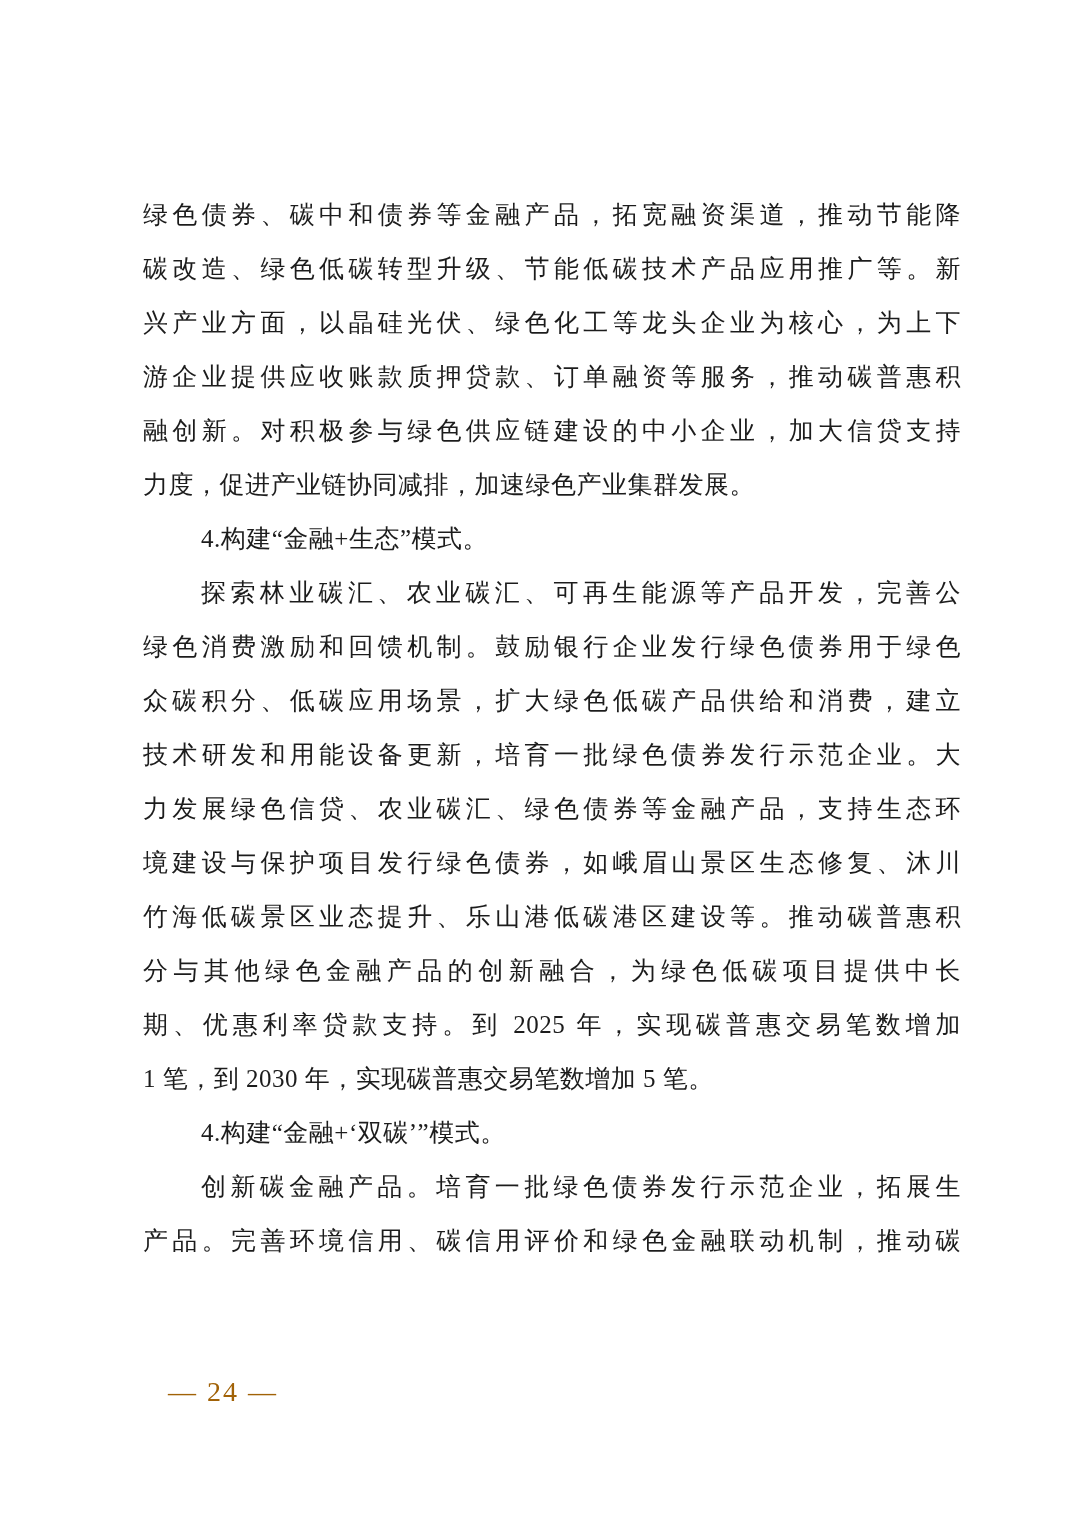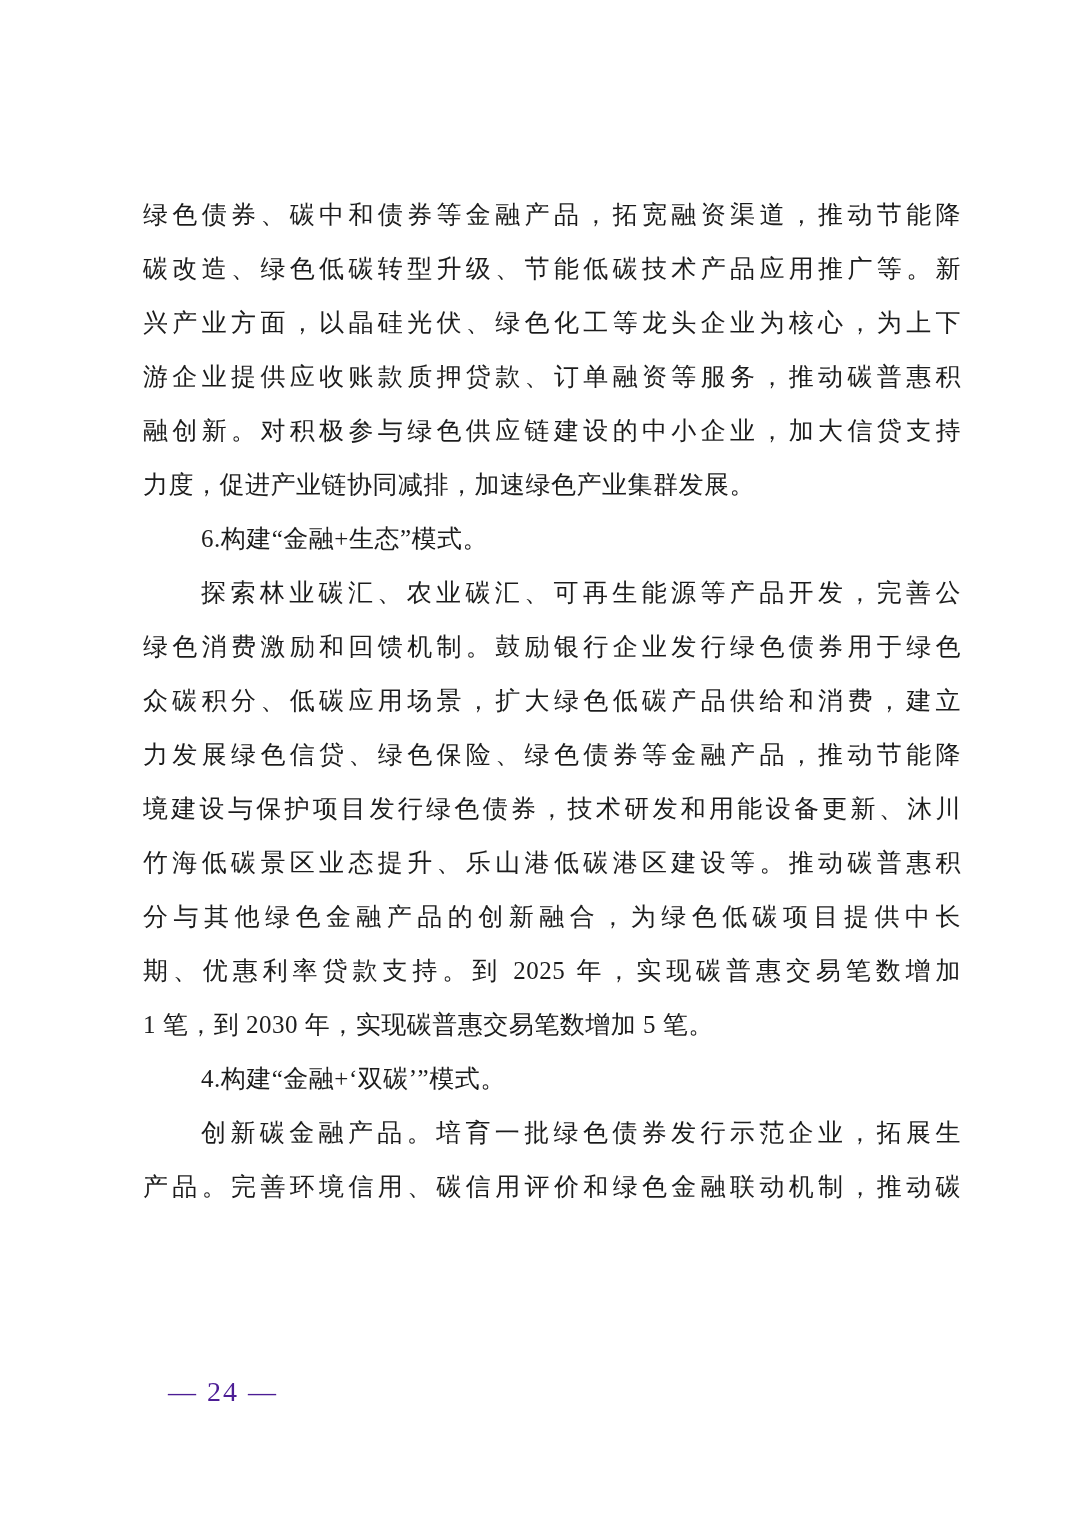--- a/index.html
+++ b/index.html
@@ -37,41 +37,42 @@
   }
   .line.indent {
     text-indent: 58px;
   }
   .footer {
     position: absolute;
     left: 168px;
     top: 1376px;
     font-size: 28px;
     line-height: 32px;
-    color: #4c1d95;
+    color: #a16207;
     letter-spacing: 2px;
   }
 </style>
 </head>
 <body>
 
 <div class="page">
   <div class="textblock">
     <div class="line justify">绿色债券、碳中和债券等金融产品，拓宽融资渠道，推动节能降</div>
     <div class="line justify">碳改造、绿色低碳转型升级、节能低碳技术产品应用推广等。新</div>
     <div class="line justify">兴产业方面，以晶硅光伏、绿色化工等龙头企业为核心，为上下</div>
     <div class="line justify">游企业提供应收账款质押贷款、订单融资等服务，推动碳普惠积</div>
     <div class="line justify">融创新。对积极参与绿色供应链建设的中小企业，加大信贷支持</div>
     <div class="line">力度，促进产业链协同减排，加速绿色产业集群发展。</div>
-    <div class="line indent">6.构建“金融+生态”模式。</div>
+    <div class="line indent">4.构建“金融+生态”模式。</div>
     <div class="line indent justify">探索林业碳汇、农业碳汇、可再生能源等产品开发，完善公</div>
     <div class="line justify">绿色消费激励和回馈机制。鼓励银行企业发行绿色债券用于绿色</div>
     <div class="line justify">众碳积分、低碳应用场景，扩大绿色低碳产品供给和消费，建立</div>
-    <div class="line justify">力发展绿色信贷、绿色保险、绿色债券等金融产品，推动节能降</div>
-    <div class="line justify">境建设与保护项目发行绿色债券，技术研发和用能设备更新、沐川</div>
+    <div class="line justify">技术研发和用能设备更新，培育一批绿色债券发行示范企业。大</div>
+    <div class="line justify">力发展绿色信贷、农业碳汇、绿色债券等金融产品，支持生态环</div>
+    <div class="line justify">境建设与保护项目发行绿色债券，如峨眉山景区生态修复、沐川</div>
     <div class="line justify">竹海低碳景区业态提升、乐山港低碳港区建设等。推动碳普惠积</div>
     <div class="line justify">分与其他绿色金融产品的创新融合，为绿色低碳项目提供中长</div>
     <div class="line justify">期、优惠利率贷款支持。到 2025 年，实现碳普惠交易笔数增加</div>
     <div class="line">1 笔，到 2030 年，实现碳普惠交易笔数增加 5 笔。</div>
     <div class="line indent">4.构建“金融+‘双碳’”模式。</div>
     <div class="line indent justify">创新碳金融产品。培育一批绿色债券发行示范企业，拓展生</div>
     <div class="line justify">产品。完善环境信用、碳信用评价和绿色金融联动机制，推动碳</div>
   </div>
   <div class="footer">— 24 —</div>
 </div>

